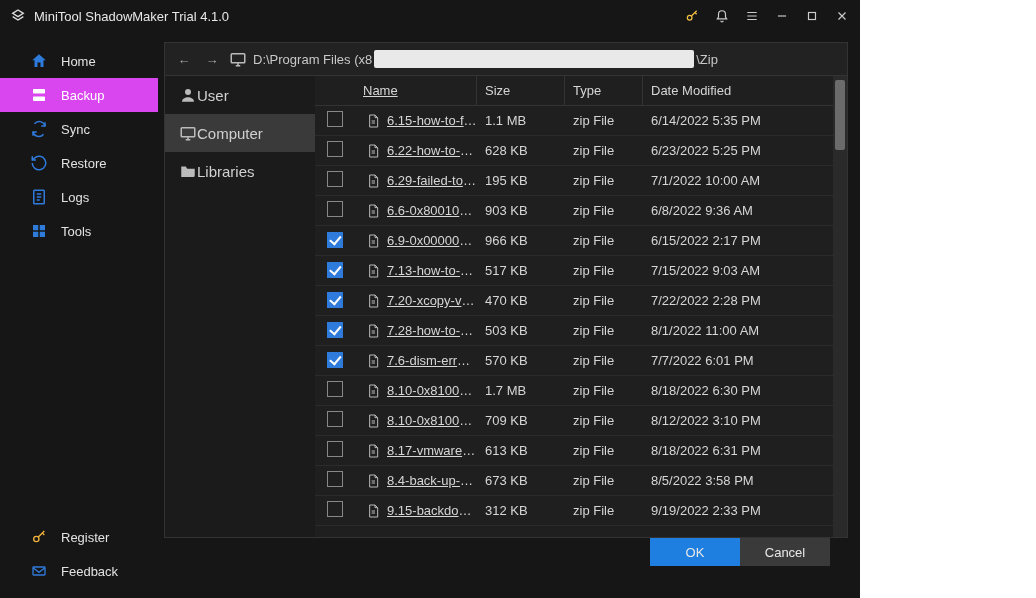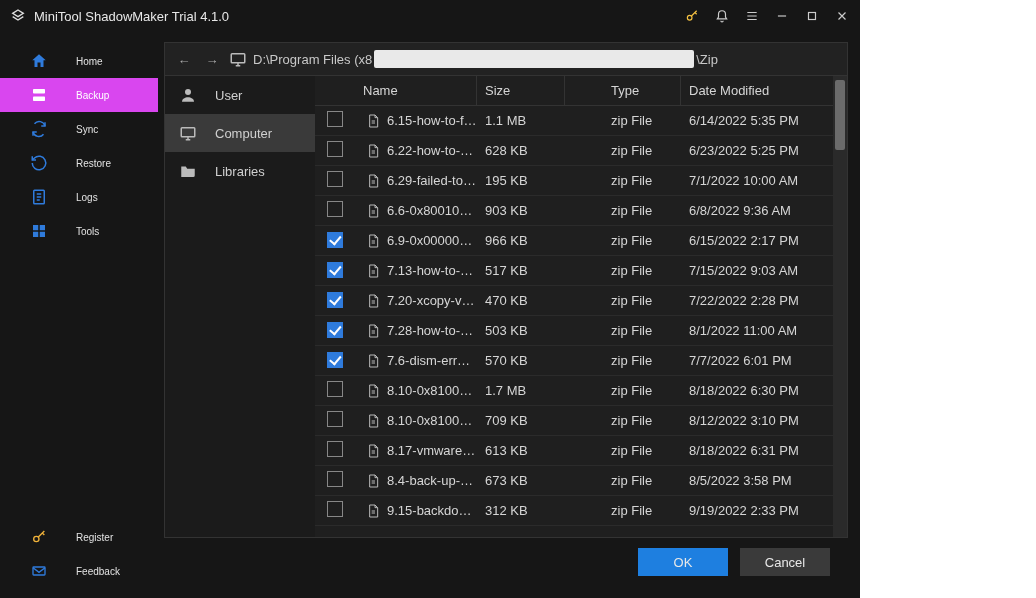--- a/index.html
+++ b/index.html
@@ -9,64 +9,64 @@
   .titlebar .logo { width: 16px; height: 16px; margin-right: 8px; display:flex; align-items:center; justify-content:center;}
   .titlebar .title { flex: 1; }
   .win-controls { display: flex; align-items: center; gap: 14px; }
   .win-controls .wc { width: 16px; height: 16px; display: flex; align-items: center; justify-content: center; color: #ccc; cursor: pointer; }
   .wc svg { width:14px; height:14px; }
   .key-icon svg { stroke:#f5c242; }
   .body { flex: 1; display: flex; min-height: 0; }
   .sidebar { width: 158px; background: #161616; display: flex; flex-direction: column; padding-top: 12px; }
   .sidebar .nav { flex: 1; }
   .sidebar .nav .item, .sidebar .bottom .item {
-    height: 34px; display: flex; align-items: center; padding-left: 30px; gap: 28px;
-    color: #e2e2e2; font-size: 10px; cursor: pointer;
+    height: 34px; display: flex; align-items: center; padding-left: 30px; gap: 13px;
+    color: #e2e2e2; font-size: 13px; cursor: pointer;
   }
   .sidebar .nav .item.active { background: #d946ef; color: #fff; }
   .sidebar .icon { width: 18px; height: 18px; display:flex; align-items:center; justify-content:center; }
   .sidebar .icon svg { width:18px; height:18px; }
   .sidebar .bottom { padding-bottom: 10px; }
   .bottom .item .icon svg { width:16px; height:16px;}
   .main { flex: 1; display: flex; flex-direction: column; padding: 10px 12px 12px 6px; min-width:0;}
   .pathbar { height: 34px; background: #222; border: 1px solid #333; display: flex; align-items: center; gap: 6px; padding: 0 8px; color: #c8c8c8; font-size: 13px; }
   .pathbar .navbtn { width:22px; text-align:center; cursor:pointer; color:#aaa;}
   .pathbar .pc-icon { width:18px; height:18px; display:flex; align-items:center;}
   .pathbar .path-text { display:flex; align-items:center; gap:0; }
   .pathbar .mask { display:inline-block; width:320px; height:18px; background:#e9e9e9; border-radius:2px; margin:0 2px;}
   .content { flex:1; display:flex; border:1px solid #333; border-top:none; min-height:0; background:#1b1b1b;}
   .tree { width:150px; background:#1b1b1b; }
-  .tree .titem { height:38px; display:flex; align-items:center; gap:18px; padding-left:14px; color:#d0d0d0; font-size:13px; cursor:pointer;}
+  .tree .titem { height:38px; display:flex; align-items:center; gap:0; padding-left:14px; color:#d0d0d0; font-size:15px; cursor:pointer;}
   .tree .titem.sel { background:#3a3a3a; }
   .tree .ticon { width:18px; height:18px; display:flex; align-items:center;}
   .filearea { flex:1; display:flex; min-width:0; background:#1f1f1f;}
   .filelist { flex:1; min-width:0; }
   .fhead { height:30px; display:flex; align-items:center; background:#1f1f1f; color:#d6d6d6; font-size:13px; border-bottom:1px solid #333;}
   .col-check { width:42px; }
-  .col-name { width:120px; padding-left:0;}
+  .col-name { width:120px; padding-left:0;text-decoration:underline;}
   .fhead .col-name { padding-left:6px;}
   .col-size { width:88px; }
-  .col-type { width:78px;margin-left:38px; }
+  .col-type { width:78px; }
   .col-date { flex:1; }
   .fhead > div { border-right:1px solid #333; height:100%; display:flex; align-items:center; padding-left:8px;}
   .fhead > div:first-child, .fhead > div:last-child { border-right:none;}
   .rows { }
   .row { height:30px; display:flex; align-items:center; color:#d6d6d6; font-size:13px; border-bottom:1px solid #2b2b2b; cursor:pointer;}
   .row > div { padding-left:8px; white-space:nowrap; overflow:hidden; text-overflow:ellipsis;}
   .row .col-check { padding-left:12px; }
   .chk { width:16px; height:16px; border:1.5px solid #888; display:inline-flex; align-items:center; justify-content:center; background:transparent;}
   .chk.on { background:#2f7bdc; border-color:#2f7bdc;}
   .chk.on::after { content:""; width:5px; height:9px; border:solid #fff; border-width:0 2px 2px 0; transform:rotate(40deg) translate(-1px,-1px);}
   .file-ic { width:16px; height:16px; display:inline-flex; vertical-align:middle; margin-right:6px;}
   .file-ic svg{width:16px;height:16px;}
   .row .col-name { display:flex; align-items:center;}
   .row .col-name span.fname { overflow:hidden; text-overflow:ellipsis; white-space:nowrap; max-width:94px; display:inline-block;}
   .scroll { width:14px; background:#2a2a2a; position:relative;}
   .scroll .thumb { position:absolute; left:2px; right:2px; top:4px; height:70px; background:#6b6b6b; border-radius:2px;}
-  .footer { height:48px; display:flex; align-items:center; justify-content:flex-end; gap:12px; padding-right:18px;}
+  .footer { height:48px; display:flex; justify-content:flex-end; padding-right:18px;}
   .btn { width:90px; height:28px; border:none; font-size:13px; cursor:pointer; color:#e8e8e8;}
   .btn.primary { background:#1e7fe0;}
   .btn.secondary { background:#3a3a3a;}
 </style>
 </head>
 <body>
 
 <div class="app">
 
   <div class="titlebar">

